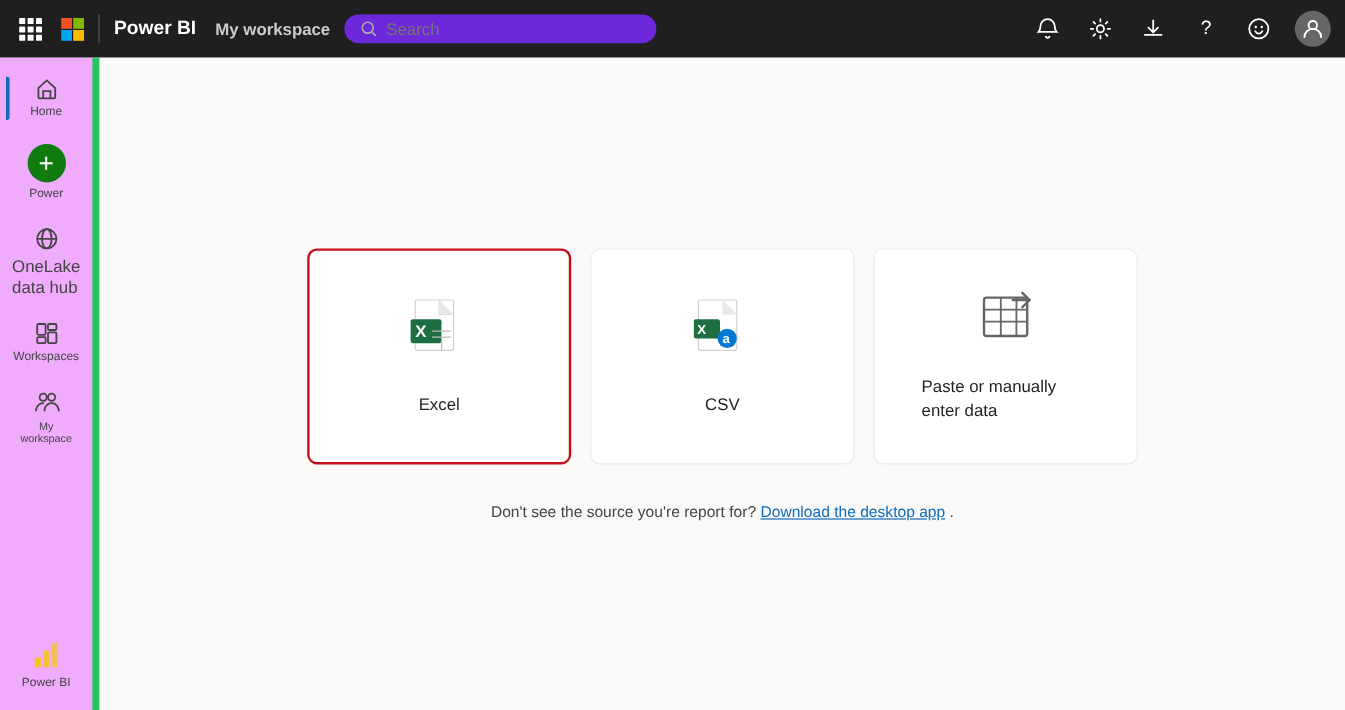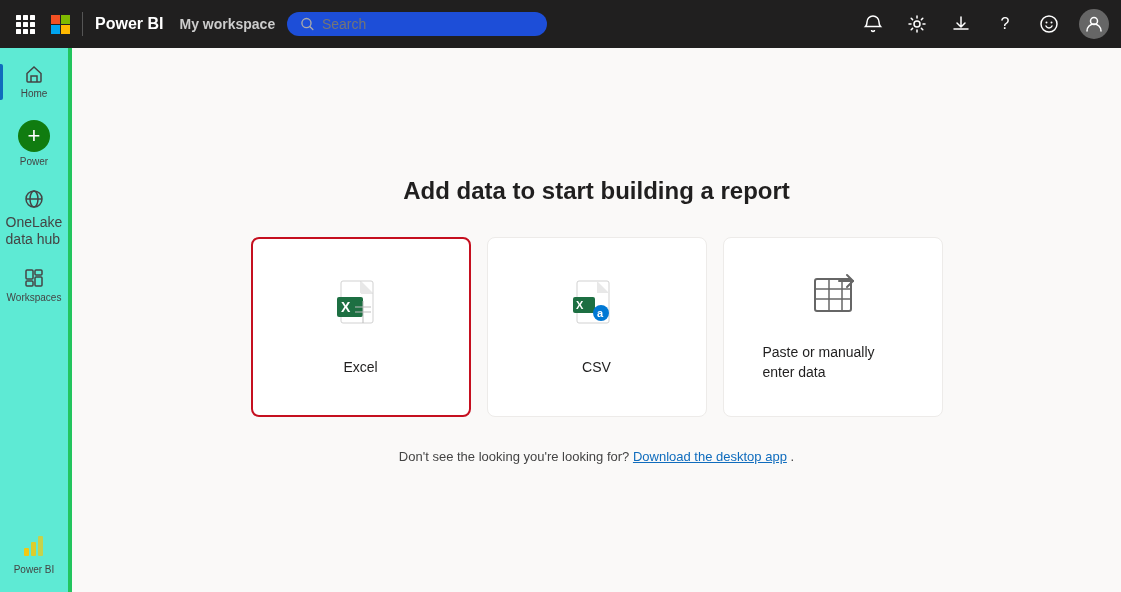--- a/index.html
+++ b/index.html
@@ -20,22 +20,22 @@
     .nav-icons { display: flex; align-items: center; gap: 16px; margin-left: auto; }
     .nav-icon { color: white; font-size: 18px; cursor: pointer; display: flex; align-items: center; justify-content: center; width: 28px; height: 28px; }
     .avatar { width: 30px; height: 30px; border-radius: 50%; background: #666; display: flex; align-items: center; justify-content: center; cursor: pointer; }
     .avatar svg { color: white; }
 
     
     .layout { display: flex; flex: 1; overflow: hidden; }
 
     
     .sidebar {
-      width: 72px; background: #5eead4; display: flex; flex-direction: column; align-items: center;
-      padding-top: 8px; gap: 4px; border-right: 4px solid #22c55e; flex-shrink: 0;
+      width: 83px; background: #f0abfc; display: flex; flex-direction: column; align-items: center;
+      padding-top: 8px; gap: 4px; border-right: 6px solid #22c55e; flex-shrink: 0;
     }
     .sidebar-item {
       display: flex; flex-direction: column; align-items: center; justify-content: center;
       width: 68px; padding: 8px 4px; border-radius: 4px; cursor: pointer; gap: 4px;
       position: relative;
     }
     .sidebar-item .icon { font-size: 20px; line-height: 1; color: #444; display: flex; align-items: center; justify-content: center; }
     .sidebar-item .label { font-size: 10px; color: #444; text-align: center; line-height: 1.2; }
     .sidebar-item.active-create .icon { color: white; background: #107c10; border-radius: 50%; width: 28px; height: 28px; font-size: 18px; }
     .sidebar-item.active-create { }
@@ -59,21 +59,21 @@
     }
     .card.selected { border: 2px solid #c50f1f; }
     .card-label { font-size: 14px; color: #201f1f; }
 
     
     .footer-text { font-size: 13px; color: #444; }
     .footer-text a { color: #0f6cbd; text-decoration: underline; }
 
     
     .search-container {
-      display: flex; align-items: center; background: #1d4ed8; border-radius: 20px;
+      display: flex; align-items: center; background: #6d28d9; border-radius: 20px;
       padding: 4px 14px; gap: 8px; width: 260px;
     }
     .search-container input { background: transparent; border: none; outline: none; color: #ccc; font-size: 14px; width: 100%; }
   </style>
 </head>
 <body>
 
 <div class="topnav">
   <div class="waffle-icon">
     <div class="waffle-dot"></div>
@@ -183,36 +183,46 @@
         <svg width="20" height="20" viewBox="0 0 20 20" fill="none">
           <rect x="2" y="2" width="7" height="9" rx="1" stroke="#444" stroke-width="1.5"></rect>
           <rect x="11" y="2" width="7" height="5" rx="1" stroke="#444" stroke-width="1.5"></rect>
           <rect x="2" y="13" width="7" height="5" rx="1" stroke="#444" stroke-width="1.5"></rect>
           <rect x="11" y="9" width="7" height="9" rx="1" stroke="#444" stroke-width="1.5"></rect>
         </svg>
       </div>
       <span class="label">Workspaces</span>
     </div>
 
+    <div class="sidebar-item">
+      <div class="icon">
+        <svg width="22" height="22" viewBox="0 0 22 22" fill="none">
+          <circle cx="8" cy="7" r="3" stroke="#444" stroke-width="1.5"></circle>
+          <circle cx="15" cy="7" r="3" stroke="#444" stroke-width="1.5"></circle>
+          <path d="M2 18c0-3.314 2.686-6 6-6" stroke="#444" stroke-width="1.5" stroke-linecap="round"></path>
+          <path d="M9 18c0-3.314 2.686-6 6-6s6 2.686 6 6" stroke="#444" stroke-width="1.5" stroke-linecap="round"></path>
+        </svg>
+      </div>
+      <span class="label" style="font-size:9px;text-align:center;line-height:1.2;color:#444;">My<br>workspace</span>
+    </div>
 
     <div class="sidebar-item sidebar-powerbi">
       <div class="icon">
         <svg width="28" height="28" viewBox="0 0 28 28" fill="none">
           <rect x="4" y="16" width="5" height="8" rx="1" fill="#f2c811"></rect>
           <rect x="11" y="10" width="5" height="14" rx="1" fill="#f2c811" opacity="0.85"></rect>
           <rect x="18" y="4" width="5" height="20" rx="1" fill="#f2c811" opacity="0.7"></rect>
         </svg>
       </div>
       <span class="label">Power BI</span>
     </div>
   </div>
 
   <div class="main">
     <div class="content-area">
-      <h1 class="page-heading">Add data to start building a report</h1>
 
       <div class="cards-row">
 
         <div class="card selected">
           <div>
             <svg width="48" height="56" viewBox="0 0 48 56" fill="none">
 
               <rect x="4" y="2" width="32" height="42" rx="2" fill="white" stroke="#d1d1d1" stroke-width="1"></rect>
               <path d="M24 2v12h12" fill="none" stroke="#d1d1d1" stroke-width="1"></path>
               <path d="M24 2l12 12h-12V2z" fill="#e8e8e8"></path>
@@ -256,20 +266,20 @@
 
               <path d="M38 4 L44 10 L38 16" stroke="#666" stroke-width="2" fill="none" stroke-linecap="round" stroke-linejoin="round"></path>
               <line x1="30" y1="10" x2="44" y2="10" stroke="#666" stroke-width="2" stroke-linecap="round"></line>
             </svg>
           </div>
           <span class="card-label" style="text-align:left;max-width:140px;line-height:1.4;">Paste or manually enter data</span>
         </div>
       </div>
 
       <div class="footer-text">
-        <span>Don't see the looking you're looking for?</span>
+        <span>Don't see the source you're report for?</span>
         <span> </span>
         <a href="#">Download the desktop app</a>
         <span>.</span>
       </div>
     </div>
   </div>
 </div>
 
 </body></html>

